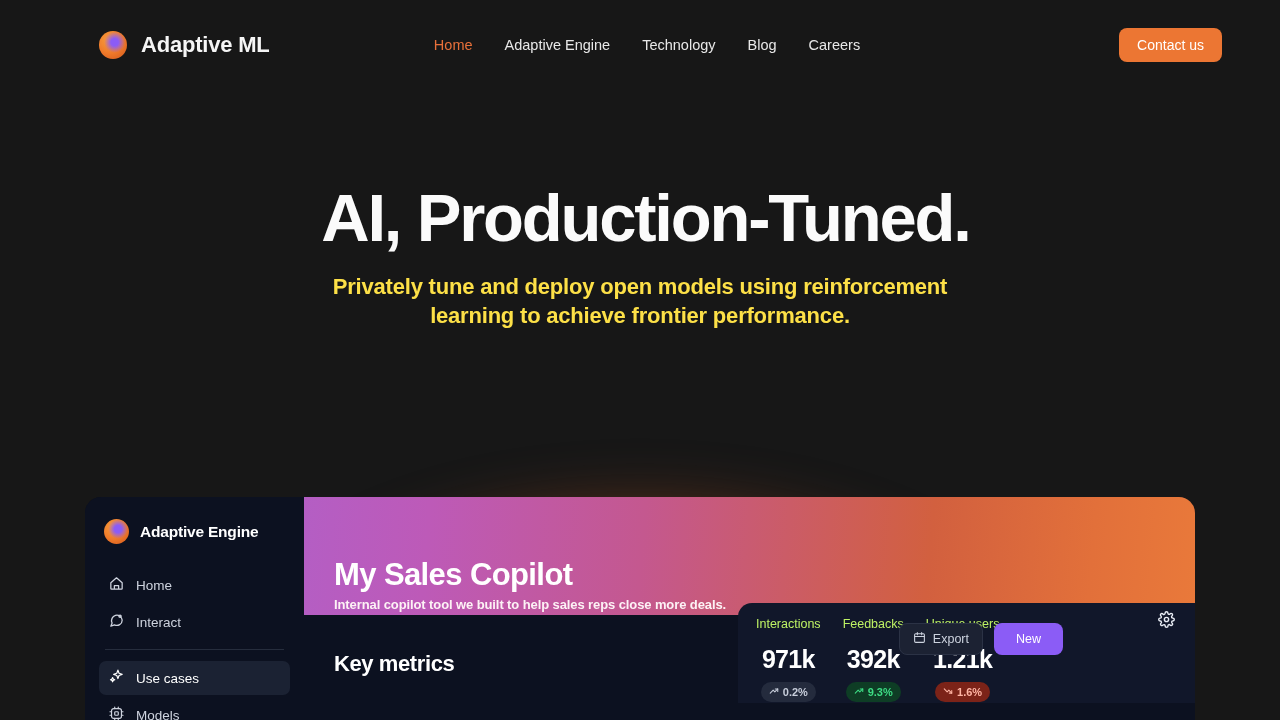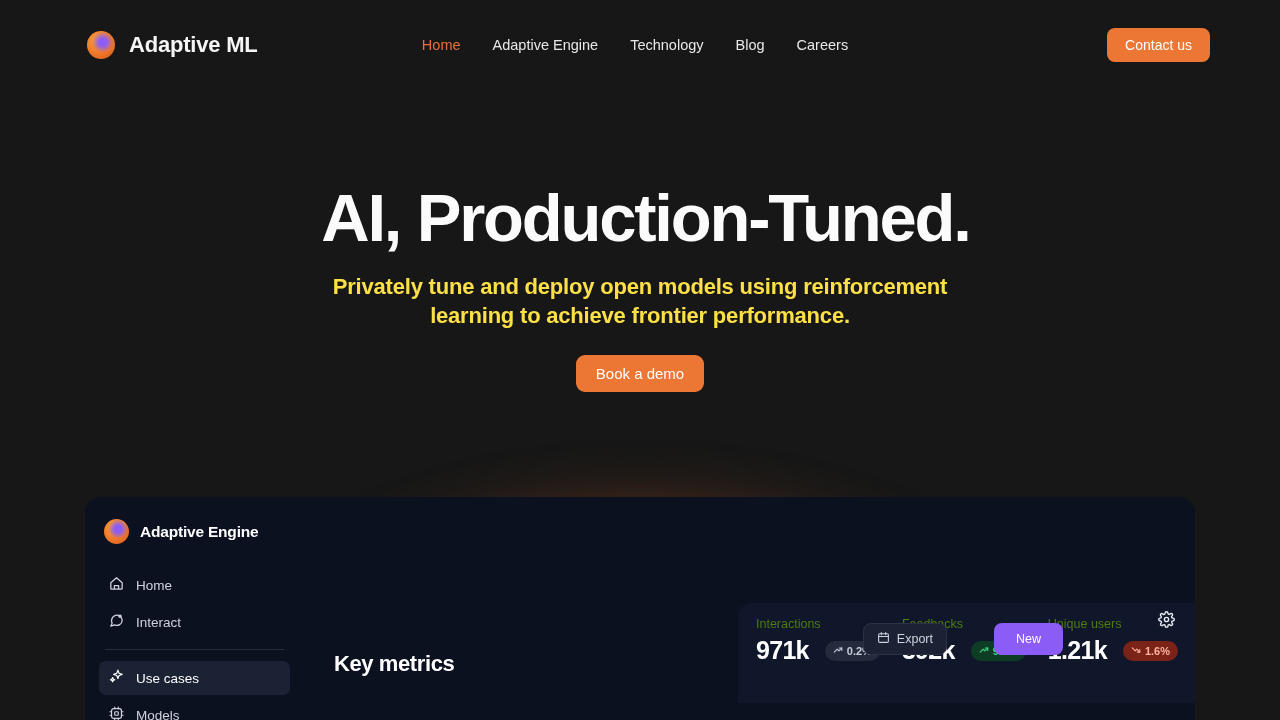--- a/index.html
+++ b/index.html
@@ -20,21 +20,21 @@
         rgba(235,150,55,0.80) 26%,
         rgba(200,95,35,0.45) 48%,
         rgba(120,55,25,0.18) 68%,
         rgba(23,23,23,0) 82%);
     filter:blur(14px);
     pointer-events:none; z-index:0;
   }
 
   
   .navbar{
-    position:absolute; top:0; left:4px; width:1262px; height:89px;
+    position:absolute; top:0; left:16px; width:1262px; height:89px;
     display:flex; align-items:center; z-index:10;
   }
   .brand{ position:absolute; left:83px; display:flex; align-items:center; gap:14px; }
   .logo-dot{
     width:28px; height:28px; border-radius:50%;
     background:
       radial-gradient(circle at 56% 40%, #8b5cf6 0%, #8b5cf6 16%, rgba(139,92,246,0) 46%),
       radial-gradient(circle at 38% 32%, #f9a03c 0%, #ef7a2a 52%, #d2561b 100%);
   }
   .brand-name{ font-size:22px; font-weight:700; letter-spacing:-0.2px; color:#f5f5f5; }
@@ -126,22 +126,22 @@
   }
 
   .metrics-card{
     position:absolute; right:0; top:106px;
     width:457px; height:100px;
     background:#11172a; border-radius:14px 0 0 0;
     padding:14px 0 0 18px;
   }
   .metrics-row{ display:flex; align-items:flex-start; }
   .metric{ margin-right:22px; }
-  .metric-label{ font-size:12.5px; color:#4d7c0f; margin-bottom:5px; }
-  .metric-value-row{ display:flex; align-items:center; gap:16px; }
+  .metric-label{ font-size:12.5px; color:#bef264; margin-bottom:14px; }
+  .metric-value-row{ display:flex; align-items:center; gap:8px;flex-direction:column; }
   .metric-value{ font-size:25px; font-weight:700; color:#fff; letter-spacing:-0.7px; }
   .badge{
     display:inline-flex; align-items:center; gap:4px;
     font-size:11px; font-weight:700; padding:4px 8px; border-radius:11px;
   }
   .badge.neutral{ background:#242b3d; color:#c8cedb; }
   .badge.up{ background:#0e3d25; color:#3ddc84; }
   .badge.down{ background:#7c2318; color:#ffb4a3; }
   .gear{ position:absolute; right:20px; top:8px; cursor:pointer; }
 
@@ -153,21 +153,21 @@
   .body-actions{
     position:absolute; right:132px; top:8px; display:flex; gap:11px;
   }
   .btn-dark{
     background:#1c2233; border:1px solid #2b3245; border-radius:8px;
     padding:7px 13px; display:flex; align-items:center; gap:7px;
     font-size:12.5px; color:#cdd3df; cursor:pointer; font-family:inherit;
   }
   .btn-purple{
     background:#8b5cf6; border:none; border-radius:8px;
-    padding:8px 22px; font-size:12.5px; color:#fff; cursor:pointer; font-family:inherit;margin-left:36px;
+    padding:8px 22px; font-size:12.5px; color:#fff; cursor:pointer; font-family:inherit;
   }
 </style>
 </head>
 <body>
 
 <div class="hero-glow"></div>
 
 <div class="navbar">
   <div class="brand">
     <div class="logo-dot"></div>
@@ -181,21 +181,20 @@
     <a class="nav-link" href="#">Blog</a>
     <a class="nav-link" href="#">Careers</a>
   </div>
 
   <button class="contact-btn">Contact us</button>
 </div>
 
 <div class="hero">
   <h1 class="hero-title">AI, Production-Tuned.</h1>
   <p class="hero-sub">Privately tune and deploy open models using reinforcement learning to achieve frontier performance.</p>
-  <button class="demo-btn">Book a demo</button>
 </div>
 
 <div class="mockup">
 
   <div class="mock-sidebar">
     <div class="mock-brand">
       <div class="mock-logo"></div>
       <span class="mock-brand-name">Adaptive Engine</span>
     </div>
 
@@ -239,20 +238,24 @@
               <rect x="9.5" y="9.5" width="5" height="5" rx="1.2"></rect>
             <path d="M9.5 2.8v2.2M14.5 2.8v2.2M9.5 19v2.2M14.5 19v2.2M2.8 9.5h2.2M2.8 14.5h2.2M19 9.5h2.2M19 14.5h2.2"></path>
           </svg>
         </span>
         <span>Models</span>
       </div>
     </div>
   </div>
 
   <div class="mock-main">
+    <div class="mock-banner">
+      <div class="banner-title">My Sales Copilot</div>
+      <div class="banner-sub">Internal copilot tool we built to help sales reps close more deals.</div>
+    </div>
 
     <div class="metrics-card">
       <div class="metrics-row">
 
         <div class="metric">
           <div class="metric-label">Interactions</div>
           <div class="metric-value-row">
             <span class="metric-value">971k</span>
             <span class="badge neutral">
               <span>

